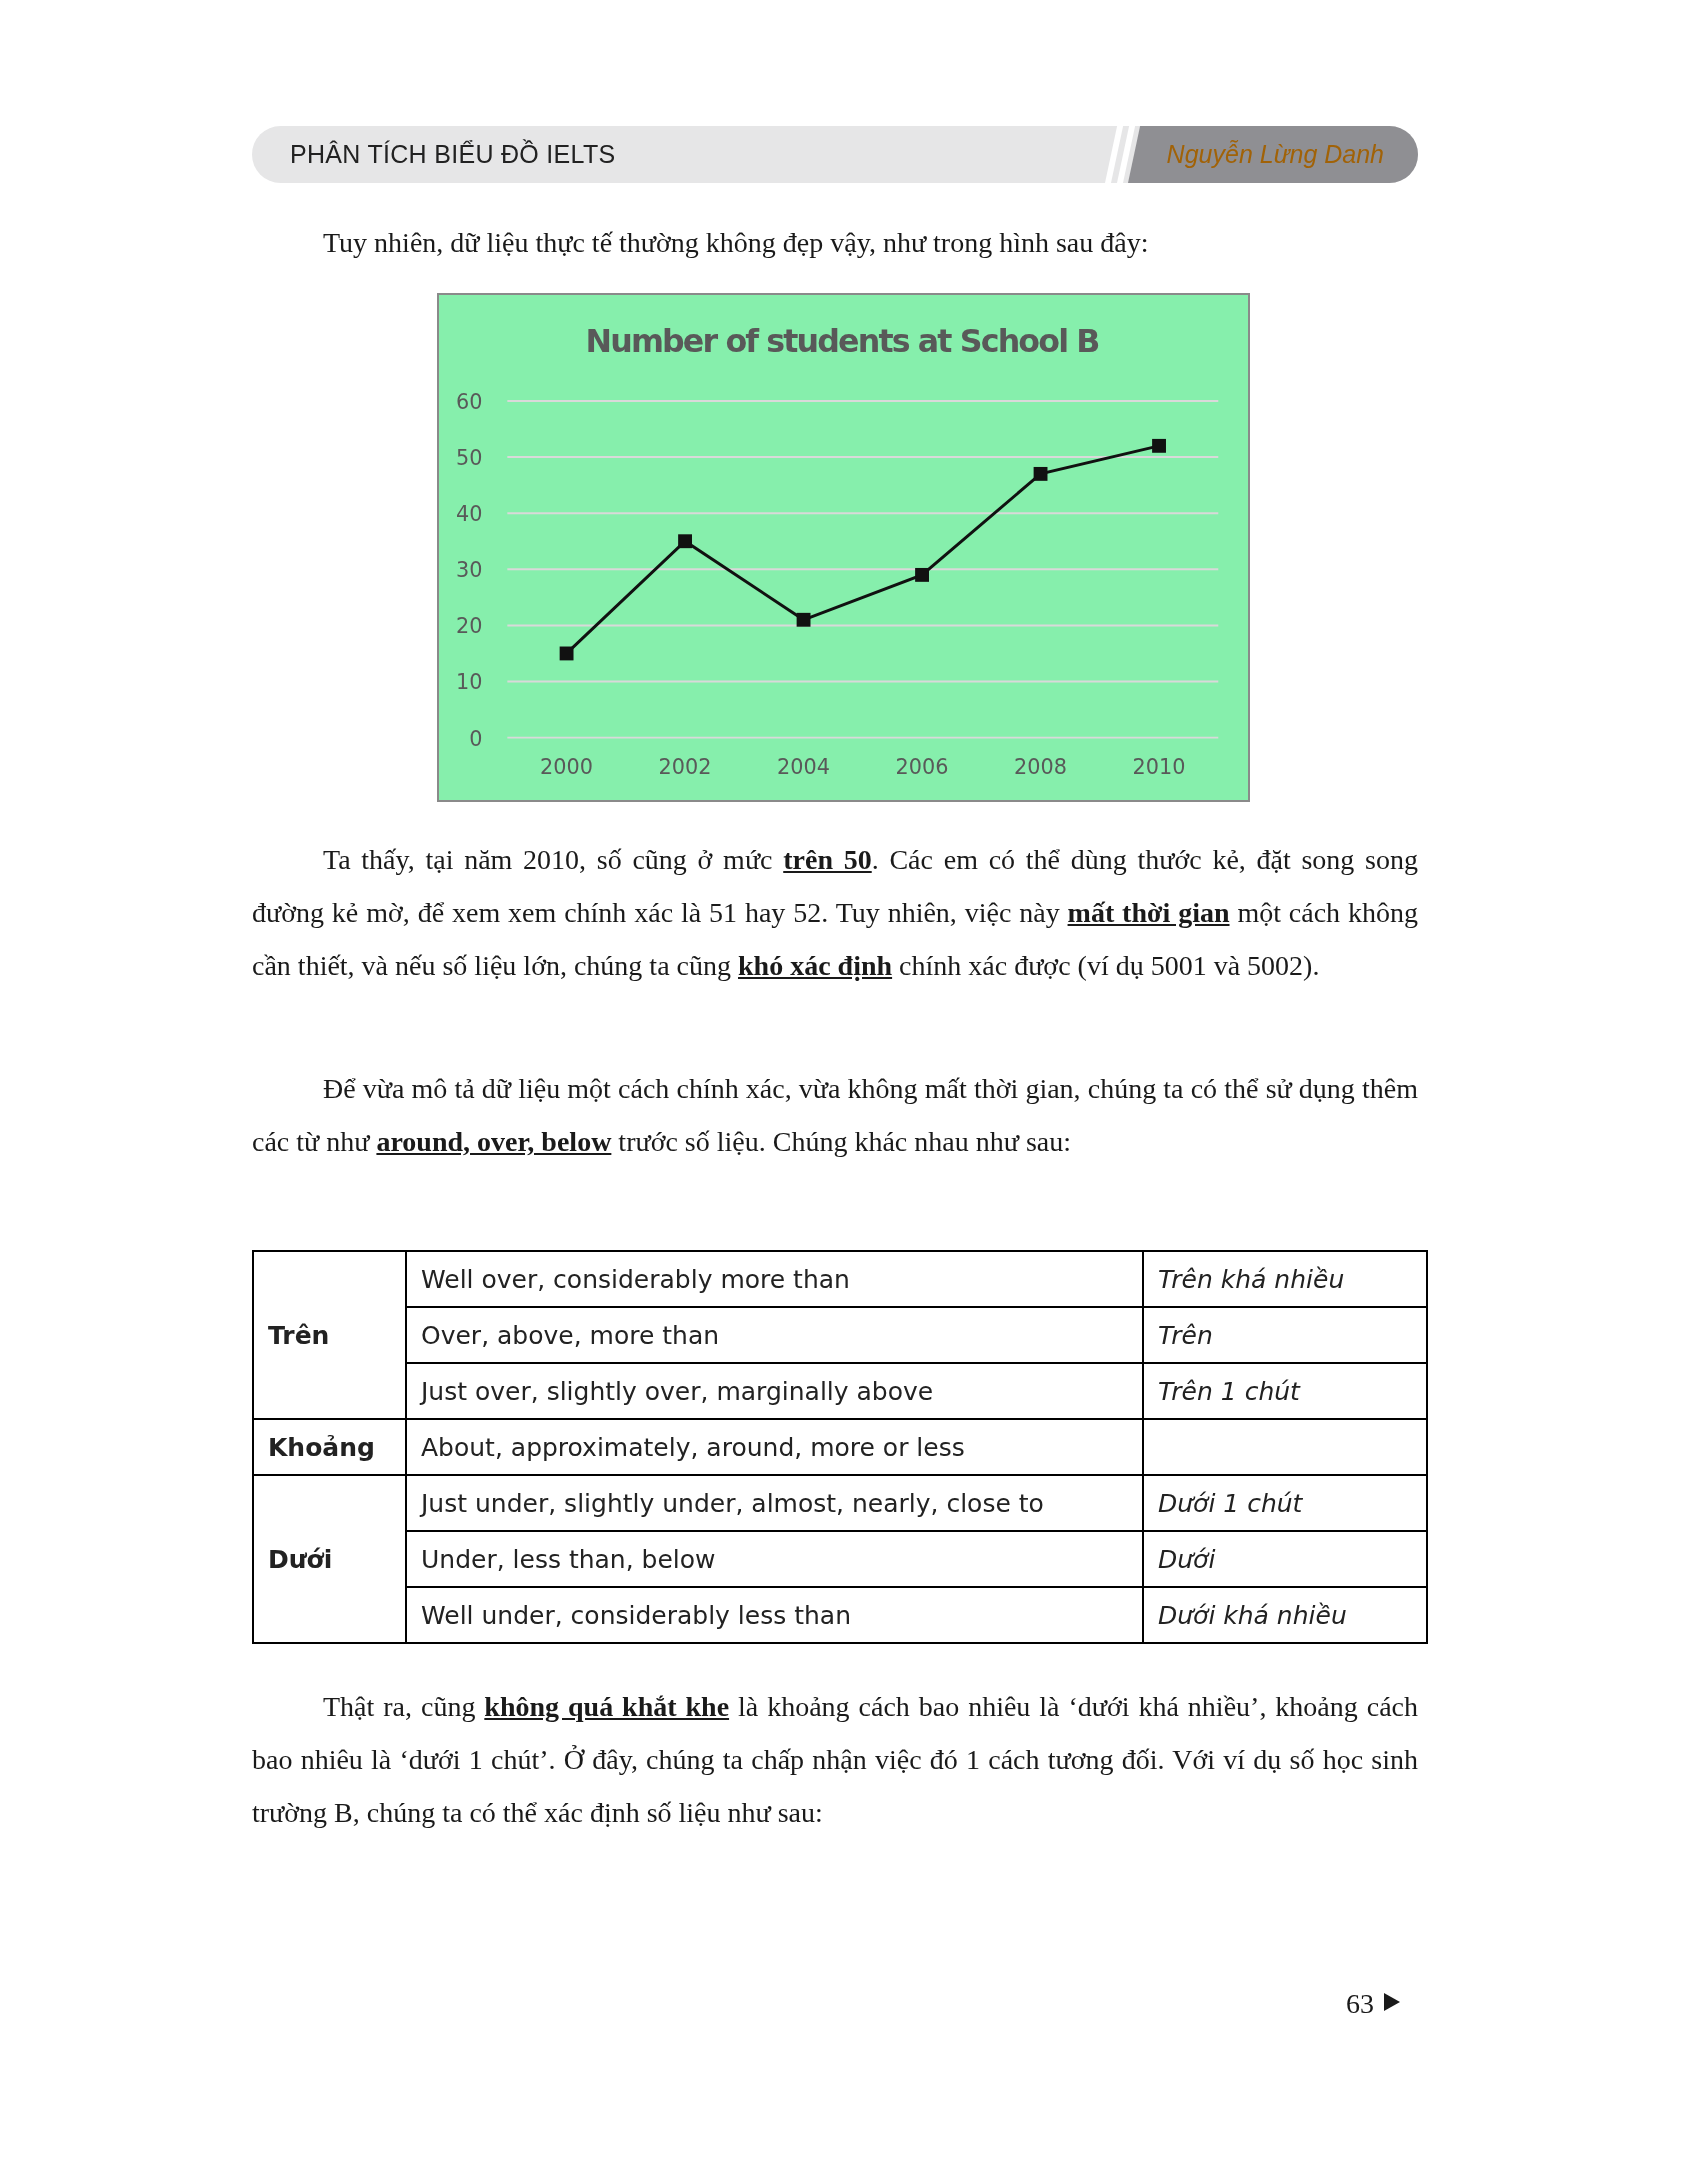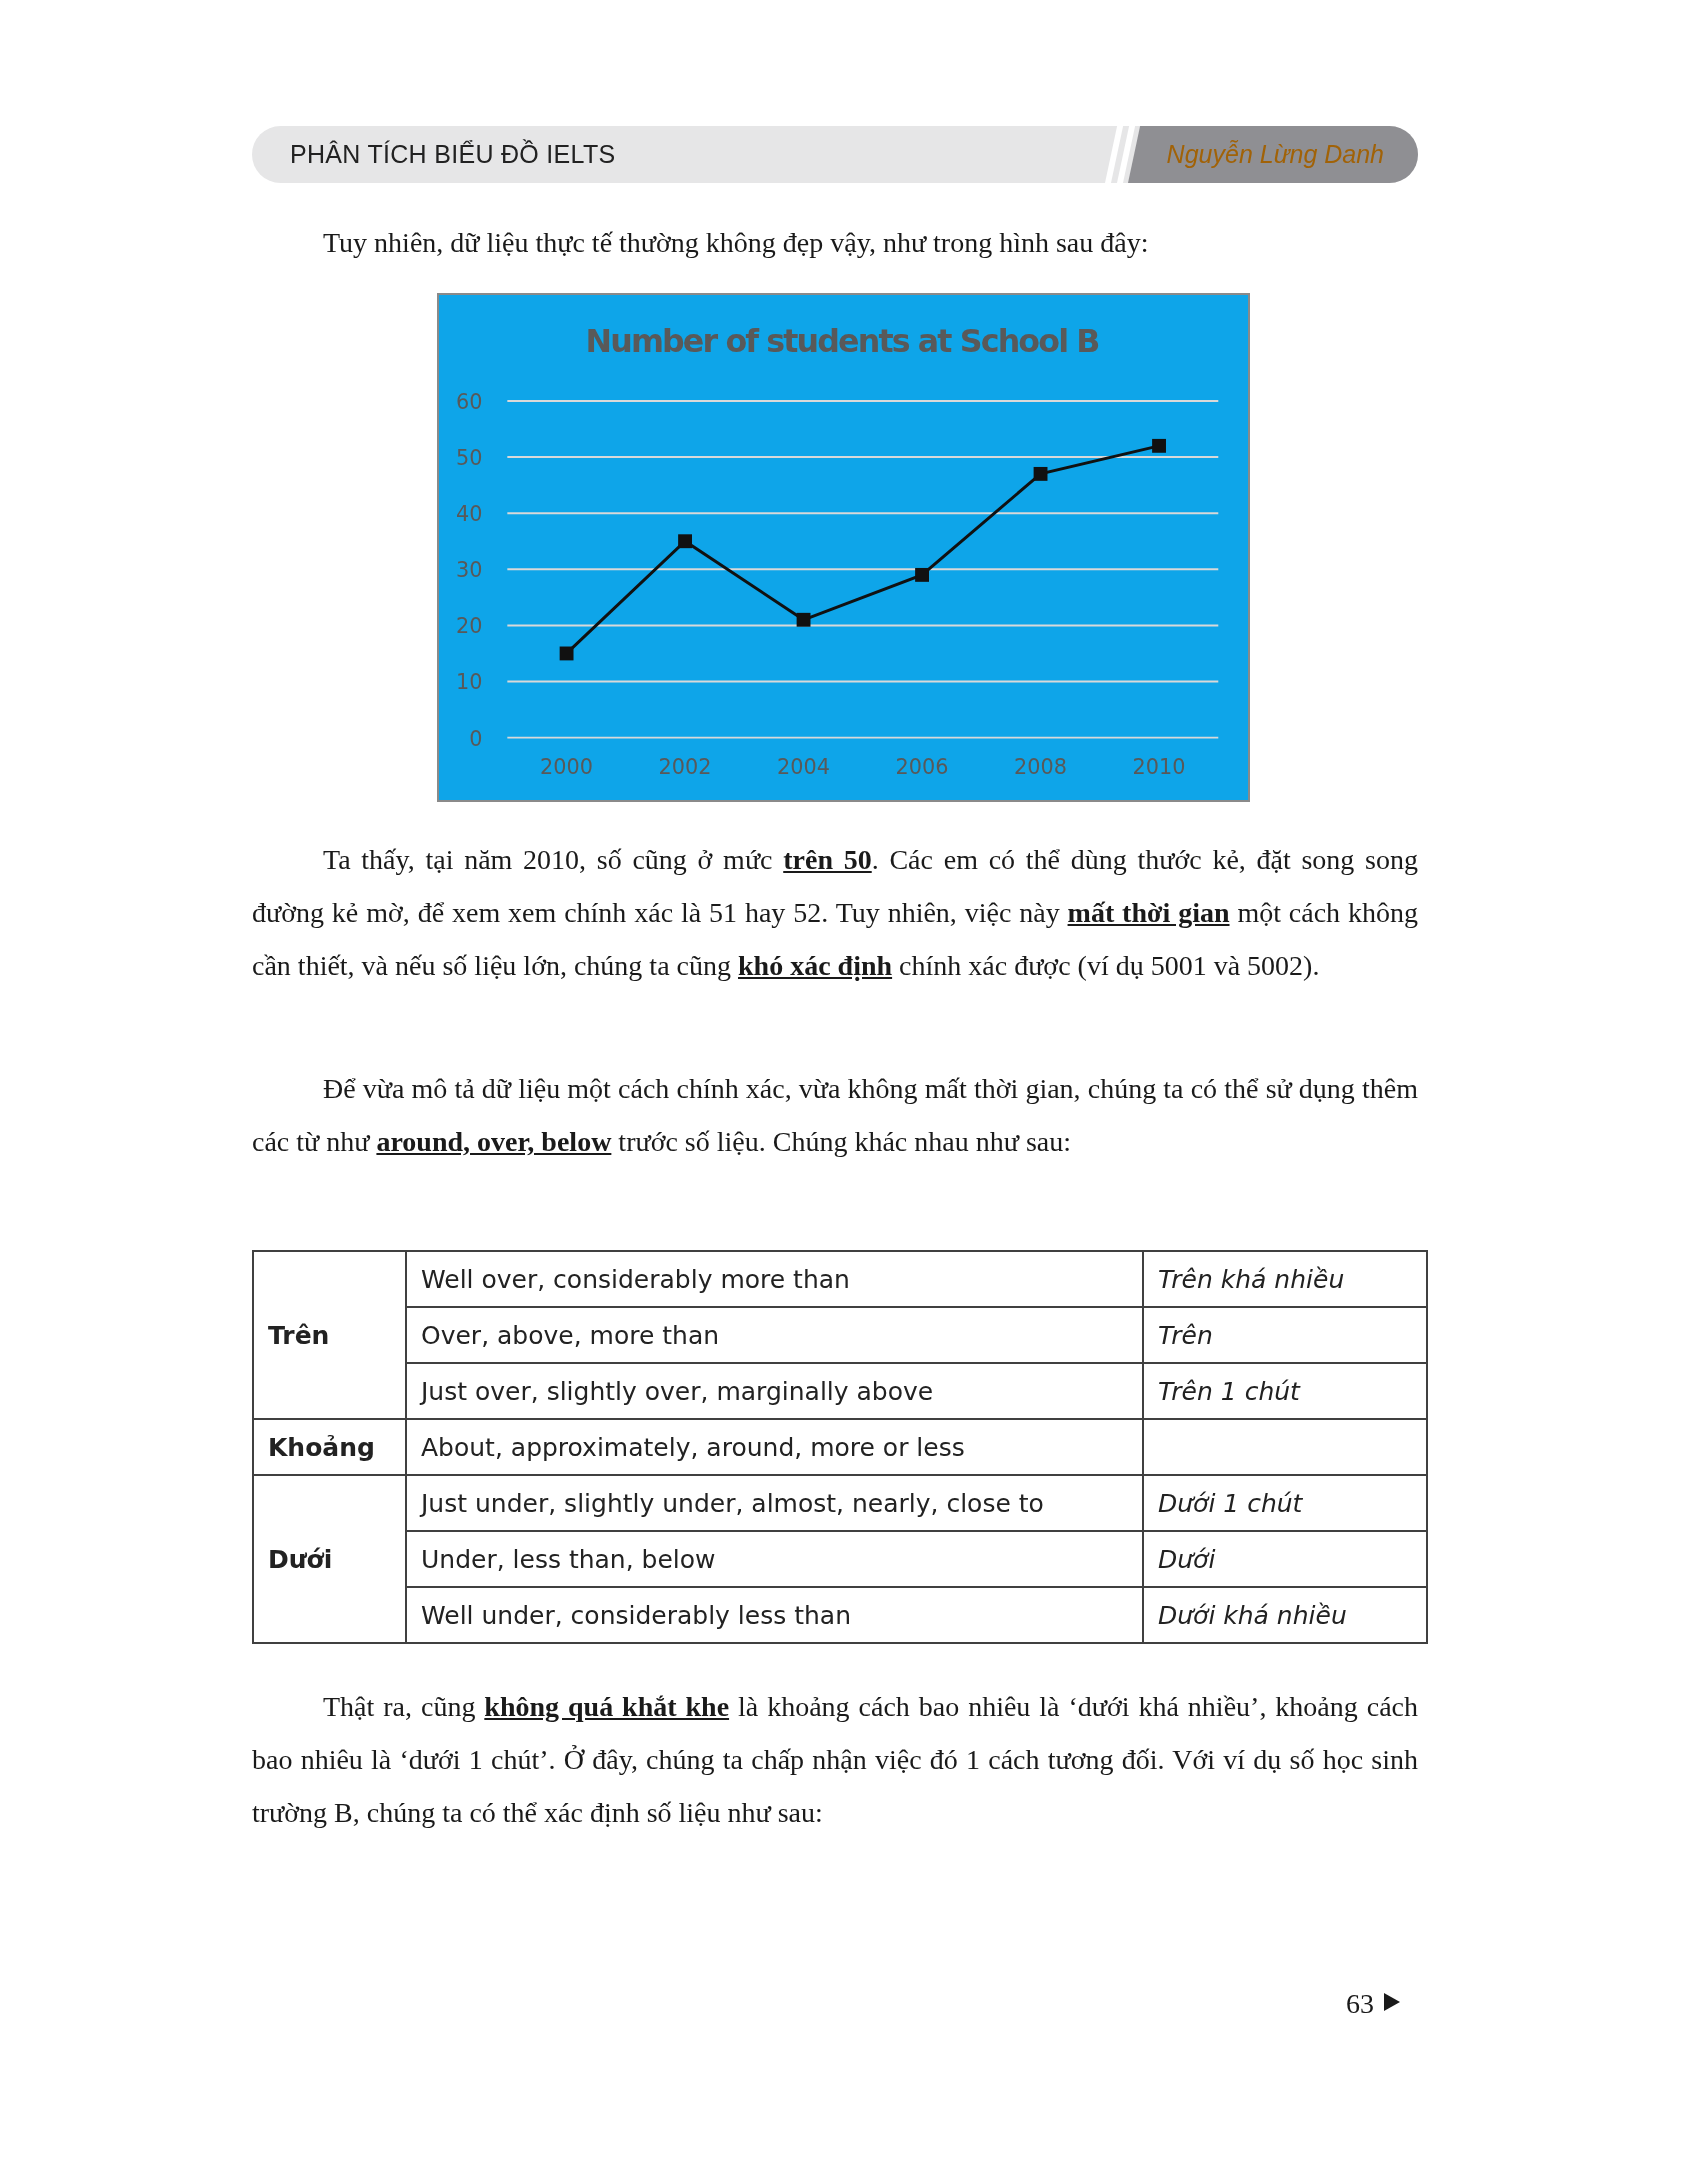--- a/index.html
+++ b/index.html
@@ -20,28 +20,28 @@
             font-family:"Liberation Sans", sans-serif; font-style:italic; font-size:25px;
             color:#a16207; }
 
   .para { position:absolute; left:252px; width:1166px; font-size:28px; line-height:53px;
           text-align:justify; text-align-last:left; }
   .para .indent { display:inline-block; width:71px; }
   .para b { font-weight:bold;text-decoration:underline; }
 
   
   .chart-box { position:absolute; left:437px; top:293px; width:809px; height:505px;
-               border:2px solid #8a8a8a; background:#0ea5e9; }
+               border:2px solid #8a8a8a; background:#86efac; }
   .chart-box svg { position:absolute; left:0; top:0; }
 
   
   .grid-table { position:absolute; left:252px; top:1250px; width:1176px;
                 border-collapse:collapse; font-family:"DejaVu Sans", sans-serif;
                 font-size:25px; color:#222; }
-  .grid-table td { border:2px solid #404040; height:54px; padding:0 14px; vertical-align:middle; }
+  .grid-table td { border:2px solid #000000; height:54px; padding:0 14px; vertical-align:middle; }
   .grid-table td.cat { width:123px; font-weight:bold; }
   .grid-table td.en { width:707px; }
   .grid-table td.vi { font-style:italic; }
 
   .page-num { position:absolute; left:1346px; top:1988px; font-size:28px; }
   .page-arrow { display:inline-block; width:0; height:0; border-top:9px solid transparent;
                 border-bottom:9px solid transparent; border-left:16px solid #1a1a1a;
                 margin-left:10px; vertical-align:2px; }
 </style>
 </head>

